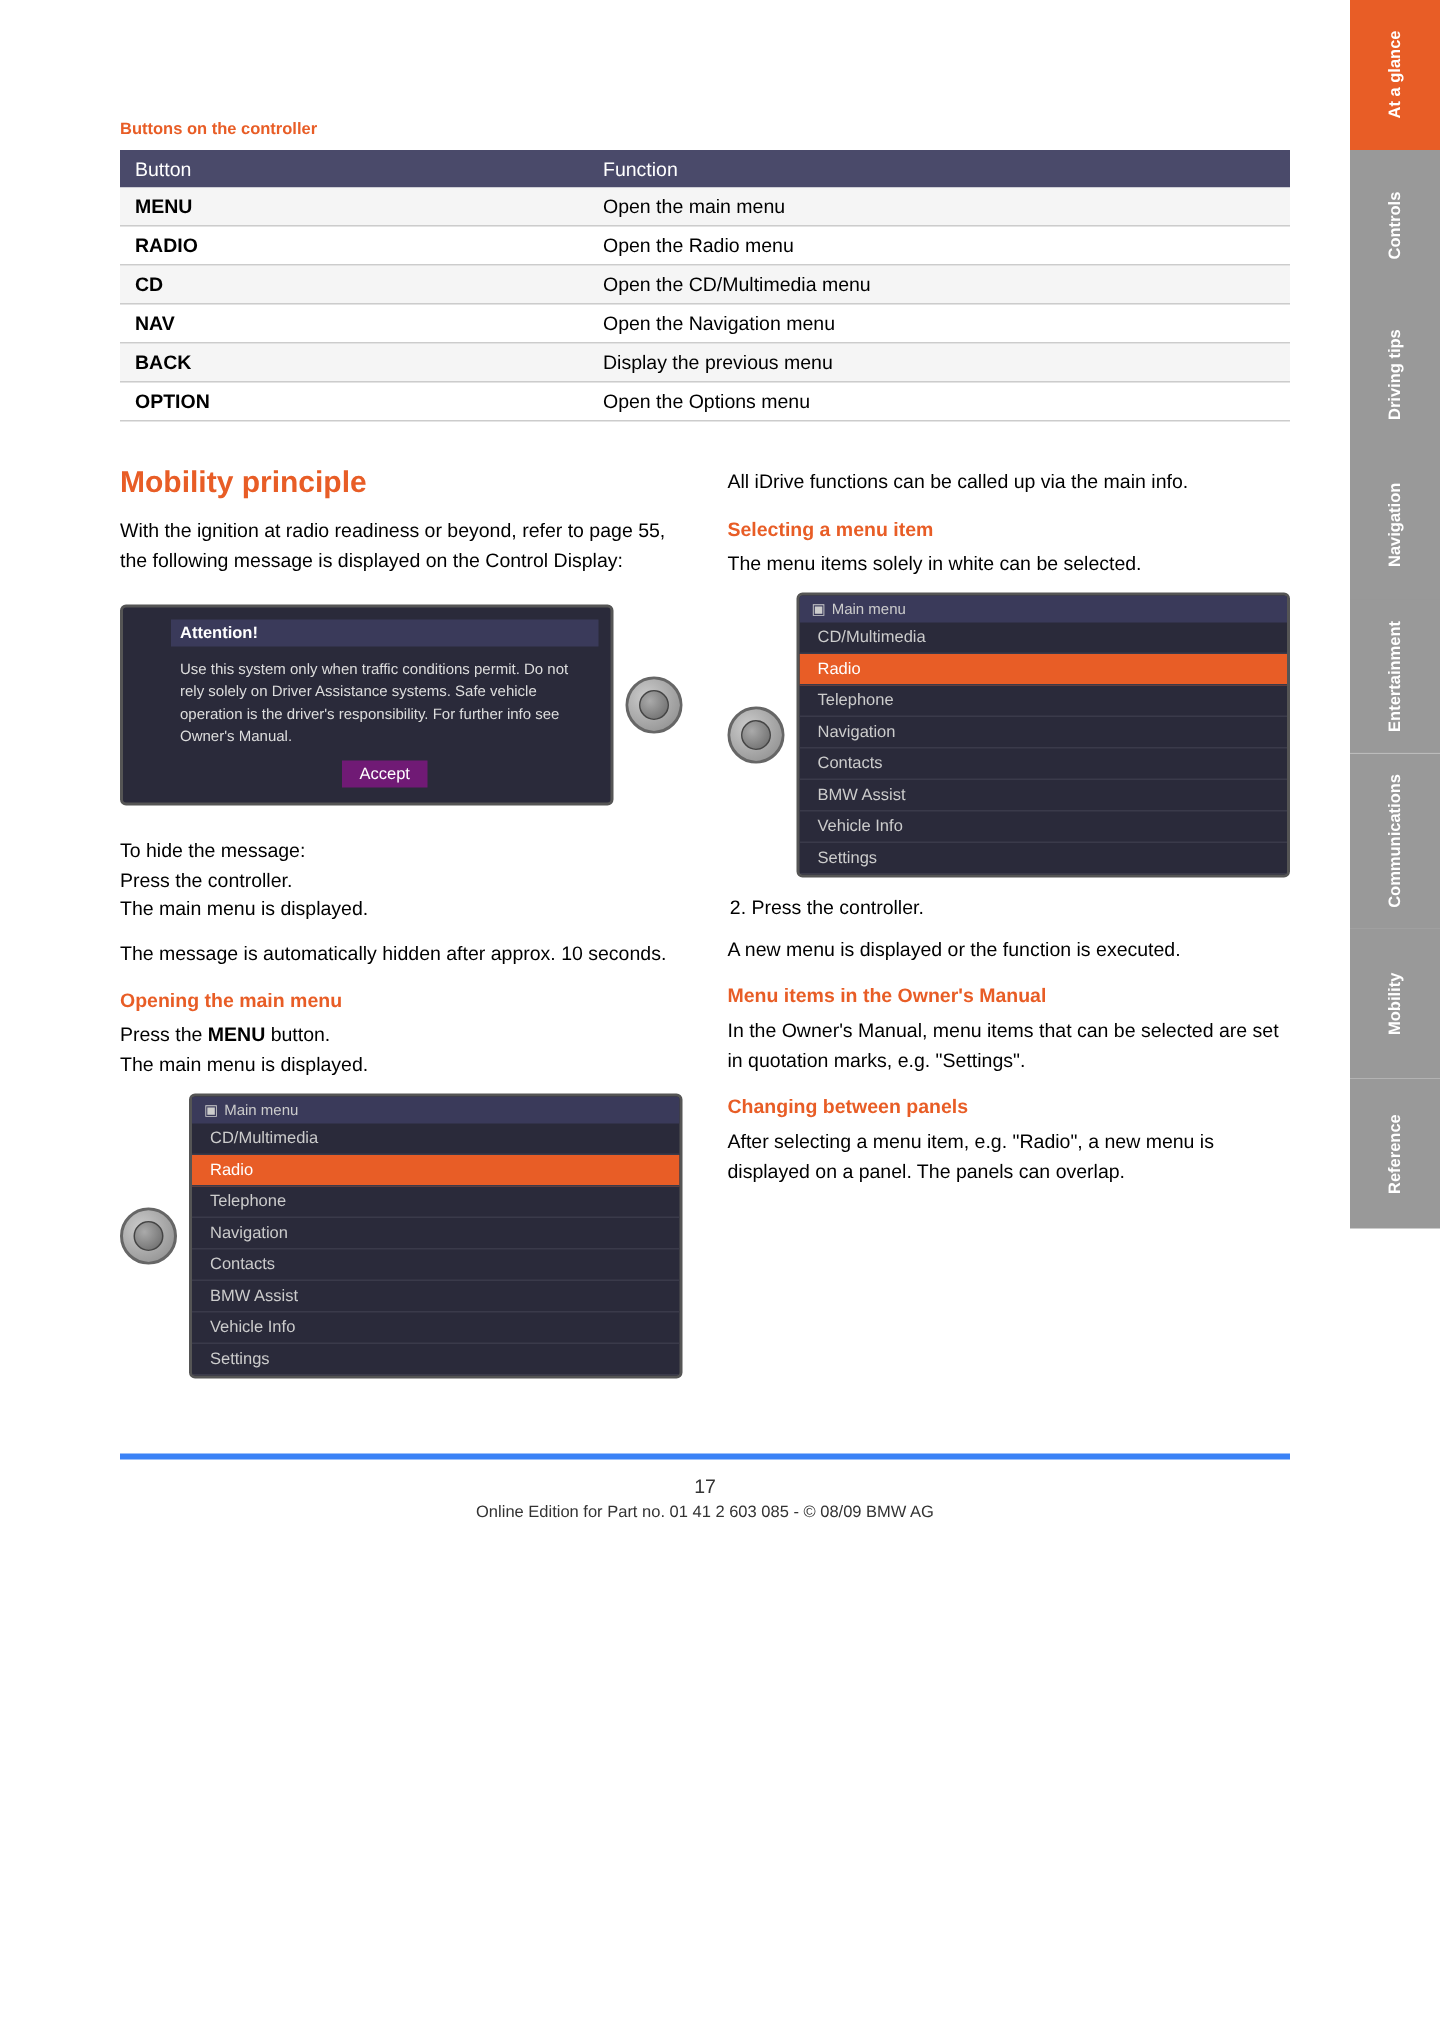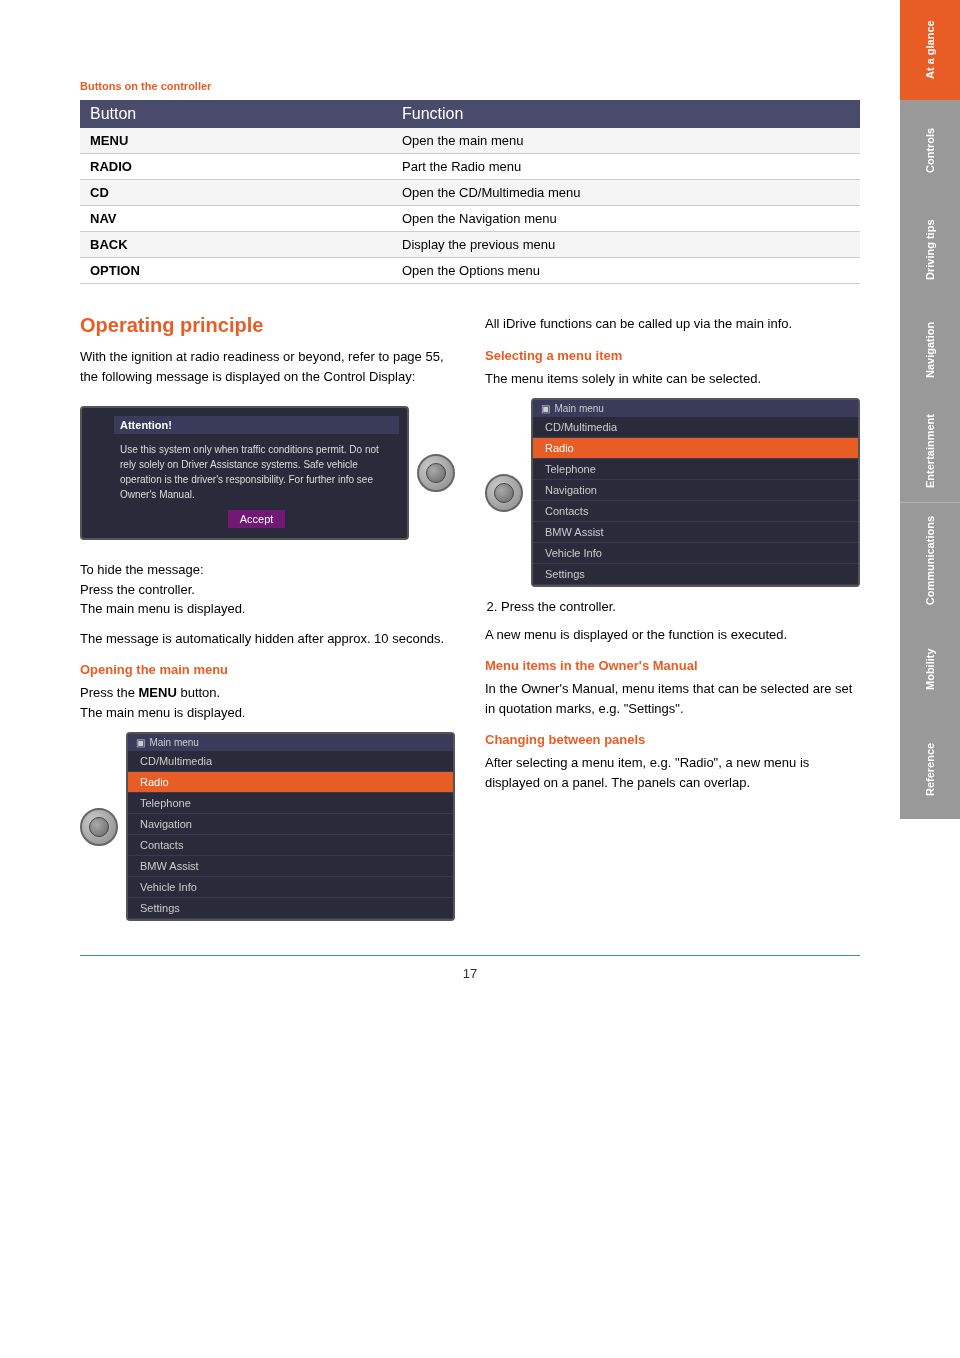--- a/index.html
+++ b/index.html
@@ -76,21 +76,21 @@
 
     .controller-table thead tr {
       background: #4a4a6a;
       color: #fff;
     }
 
     .controller-table thead th {
       padding: 5px 10px;
       text-align: left;
       font-weight: normal;
-      font-size: 16px;
+      font-size: 13px;
     }
 
     .controller-table tbody tr {
       border-bottom: 1px solid #ccc;
     }
 
     .controller-table tbody tr:nth-child(odd) {
       background: #f5f5f5;
     }
 
@@ -273,24 +273,24 @@
 
     .numbered-list li {
       margin-bottom: 6px;
       line-height: 1.5;
       font-size: 13px;
     }
 
     
     .page-footer {
       text-align: center;
-      margin-top: 24px;
+      margin-top: 40px;
       font-size: 11px;
       color: #333;
-      border-top: 1px solid #3b82f6;
+      border-top: 4px solid #3b82f6;
       padding-top: 10px;
     }
 
     .page-number {
       font-size: 13px;
       color: #333;
       text-align: center;
       margin-bottom: 4px;
     }
   </style>
@@ -310,21 +310,21 @@
             <th>Function</th>
           </tr>
         </thead>
         <tbody id="controller-table-body">
         <tr>
               <td>MENU</td>
               <td>Open the main menu</td>
             </tr>
             <tr>
               <td>RADIO</td>
-              <td>Part the Radio menu</td>
+              <td>Open the Radio menu</td>
             </tr>
             <tr>
               <td>CD</td>
               <td>Open the CD/Multimedia menu</td>
             </tr>
             <tr>
               <td>NAV</td>
               <td>Open the Navigation menu</td>
             </tr>
             <tr>
@@ -335,21 +335,21 @@
               <td>OPTION</td>
               <td>Open the Options menu</td>
             </tr>
           </tbody>
       </table>
     </div>
 
     <div class="two-col">
 
       <div class="col-left">
-        <div class="section-title-large">Operating principle</div>
+        <div class="section-title-large">Mobility principle</div>
 
         <div class="body-text">
           With the ignition at radio readiness or beyond, refer to page <span class="link-text">55</span>, the following message is displayed on the Control Display:
         </div>
 
         <div class="screen-with-controller">
           <div class="screen-mockup" style="flex:1; position:relative;padding-left:32px;">
             <div class="attention-header">Attention!</div>
             <div class="attention-body">
               Use this system only when traffic conditions permit. Do not rely solely on Driver Assistance systems. Safe vehicle operation is the driver's responsibility. For further info see Owner's Manual.
@@ -444,20 +444,21 @@
         <div class="body-text">In the Owner's Manual, menu items that can be selected are set in quotation marks, e.g. "Settings".</div>
 
         <div class="subsection-title">Changing between panels</div>
         <div class="body-text">After selecting a menu item, e.g. "Radio", a new menu is displayed on a panel. The panels can overlap.</div>
       </div>
 
     </div>
 
     <div class="page-footer">
       <div class="page-number">17</div>
+      <div>Online Edition for Part no. 01 41 2 603 085 - © 08/09 BMW AG</div>
     </div>
 
   </div>
 
   <div class="right-sidebar">
     <div class="sidebar-tab tab-at-glance">At a glance</div>
     <div class="sidebar-tab tab-controls">Controls</div>
     <div class="sidebar-tab tab-driving">Driving tips</div>
     <div class="sidebar-tab tab-navigation">Navigation</div>
     <div class="sidebar-tab tab-entertainment">Entertainment</div>

